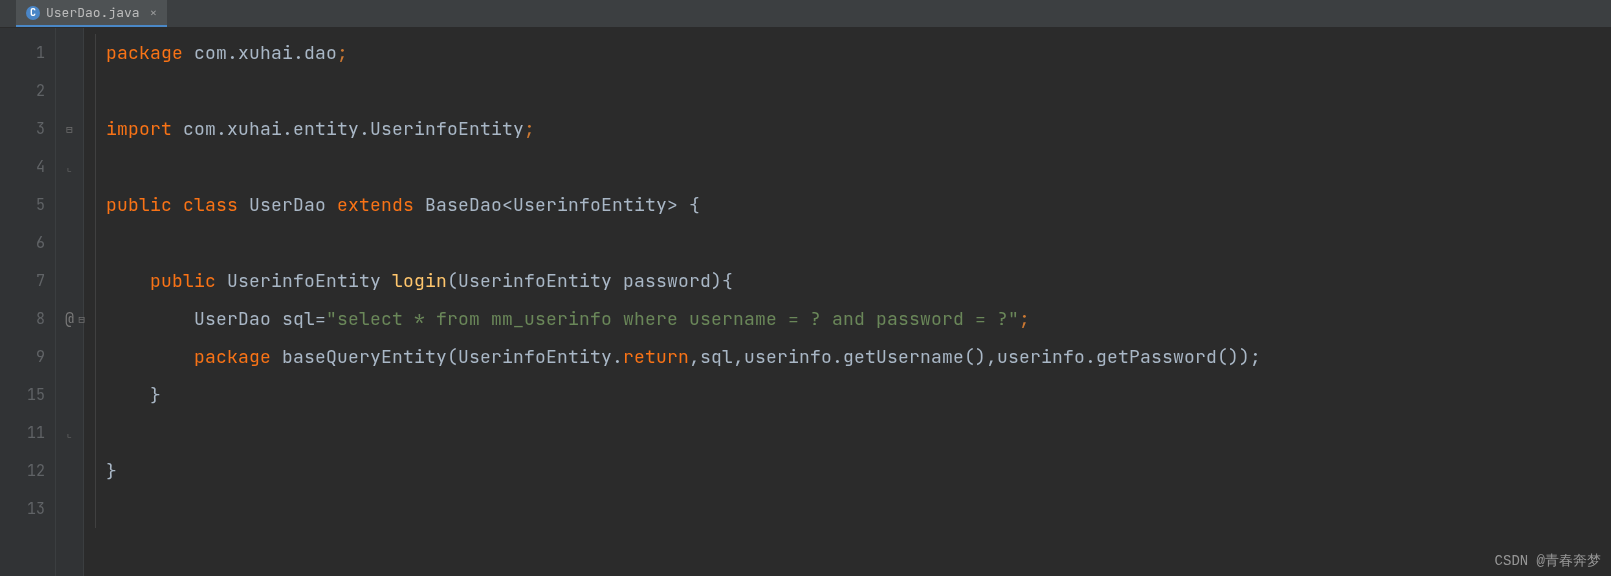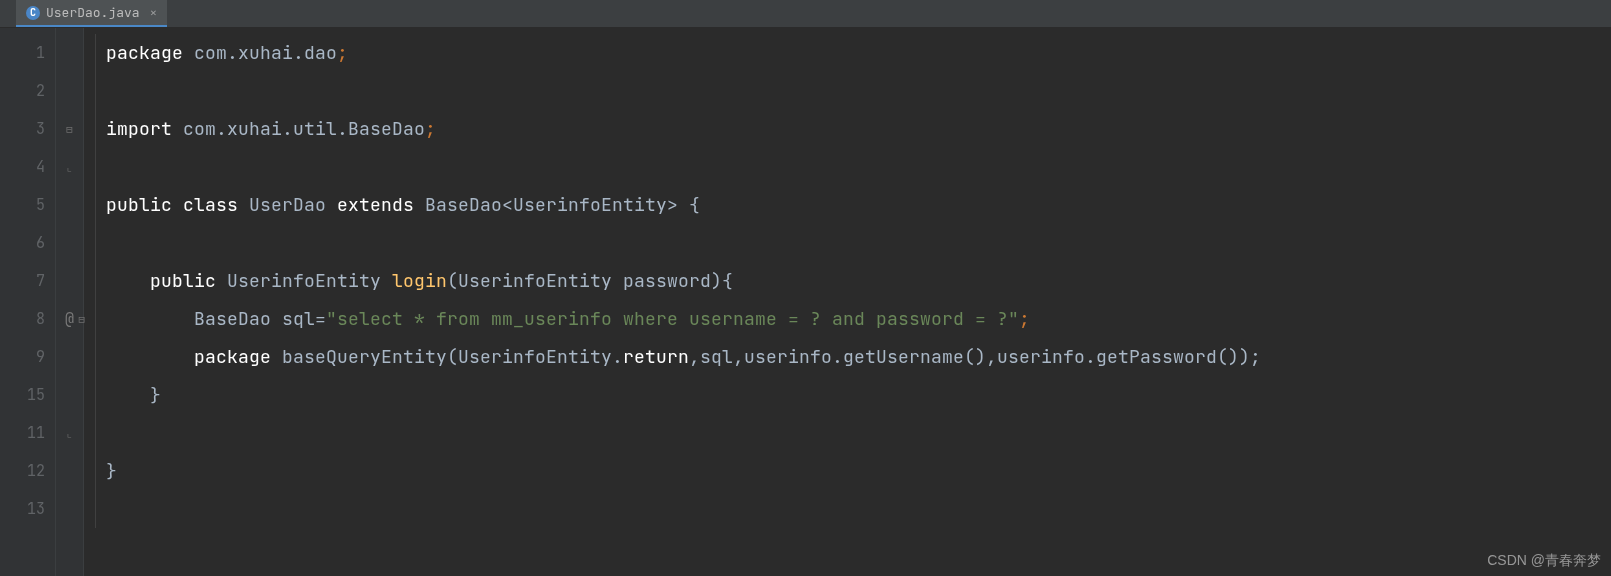--- a/index.html
+++ b/index.html
@@ -115,32 +115,32 @@
     padding-left: 4px;
     background: #2b2b2b;
   }
   .code .line {
     height: 38px;
     line-height: 38px;
     white-space: pre;
     font-size: 18px;
     letter-spacing: 0.2px;
   }
-  .kw { color: #ffffff; }
+  .kw { color: #f97316; }
   .typ { color: #a9b7c6; }
   .fn { color: #ffc66d; }
   .str { color: #6a8759; }
   .sc { color: #cc7832; }
   .gy { color: #a9b7c6; }
   .watermark {
     position: absolute;
     right: 10px;
     bottom: 6px;
     color: #cfcfcf;
-    font-family: Liberation Sans, sans-serif;
+    font-family: Liberation Mono, monospace;
     font-size: 14px;
     opacity: 0.65;
     pointer-events: none;
   }
 </style>
 </head>
 <body>
 
 <div class="tab-bar">
   <div class="tab-bar-left-pad"></div>
@@ -228,26 +228,26 @@
         <div class="indent-line"></div>
       </div>
     <div class="ign">
         <div class="indent-line"></div>
       </div>
   </div>
 
   <div class="code">
     <div class="line"><span class="kw">package </span><span class="gy">com.xuhai.dao</span><span class="sc">;</span></div>
     <div class="line"><span></span></div>
-    <div class="line"><span class="kw">import </span><span class="gy">com.xuhai.util.BaseDao</span><span class="sc">;</span></div>
+    <div class="line"><span class="kw">import </span><span class="gy">com.xuhai.entity.UserinfoEntity</span><span class="sc">;</span></div>
     <div class="line"><span></span></div>
     <div class="line"><span class="kw">public class </span><span class="typ">UserDao </span><span class="kw">extends </span><span class="typ">BaseDao</span><span class="gy">&lt;</span><span class="typ">UserinfoEntity</span><span class="gy">&gt; {</span></div>
     <div class="line"><span></span></div>
     <div class="line"><span>    </span><span class="kw">public </span><span class="typ">UserinfoEntity </span><span class="fn">login</span><span class="gy">(UserinfoEntity password){</span></div>
-    <div class="line"><span class="gy">        BaseDao sql=</span><span class="str">"select * from mm_userinfo where username = ? and password = ?"</span><span class="sc">;</span></div>
+    <div class="line"><span class="gy">        UserDao sql=</span><span class="str">"select * from mm_userinfo where username = ? and password = ?"</span><span class="sc">;</span></div>
     <div class="line"><span>        </span><span class="kw">package </span><span class="gy">baseQueryEntity(UserinfoEntity.</span><span class="kw">return</span><span class="gy">,sql,userinfo.getUsername(),userinfo.getPassword());</span></div>
     <div class="line"><span class="gy">    }</span></div>
     <div class="line"><span></span></div>
     <div class="line"><span class="gy">}</span></div>
   </div>
 </div>
 
 <div class="watermark">CSDN @青春奔梦</div>
 
 </body></html>

